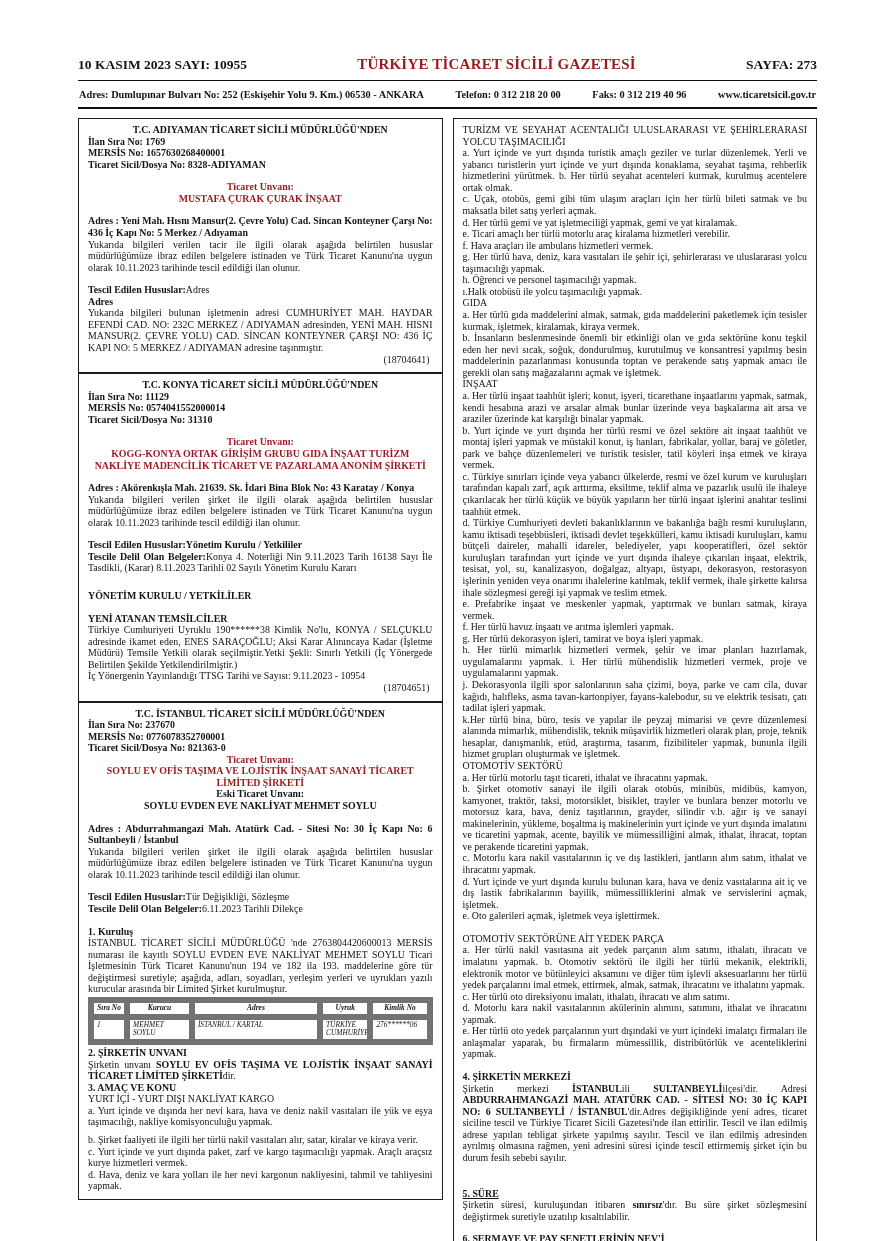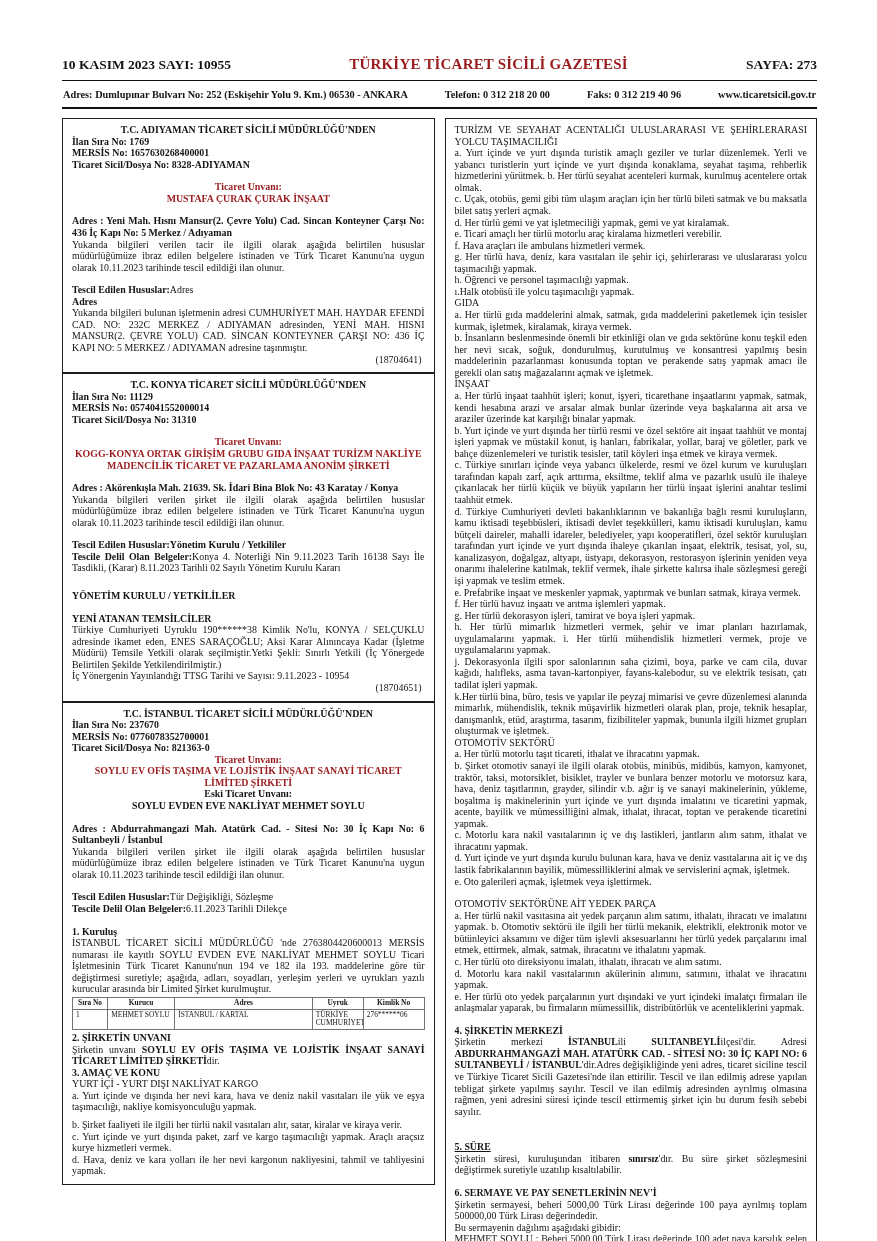--- a/index.html
+++ b/index.html
@@ -1,19 +1,19 @@
 <!DOCTYPE html>
 <html lang="tr" style="--accent: #9a1b1e; --ink: #141414;"><head>
 <meta charset="utf-8">
 <style>
   :root{ --accent:#9a1b1e; --ink:#141414; }
   html,body{margin:0;padding:0;background:#ffffff;}
   .page{
     width:877px;height:1241px;margin:0 auto;background:#fff;color:var(--ink);
-    box-sizing:border-box;padding:56px 60px 0 62px;overflow:hidden;
+    box-sizing:border-box;padding:56px 60px 0 78px;overflow:hidden;
     font-family:"Liberation Serif","DejaVu Serif",serif;
   }
   
   .row1{display:flex;justify-content:space-between;align-items:baseline;font-weight:bold;font-size:13.5px;}
   .gazette-title{color:var(--accent);font-size:15px;letter-spacing:.2px;}
   .rule1{border-top:1.7px solid #101010;margin-top:7px;}
   .row2{display:flex;justify-content:space-between;align-items:baseline;font-weight:bold;font-size:10.3px;padding:8px 1px 7px;}
   .rule2{border-top:2.3px solid #101010;}
   
   .cols{display:flex;gap:10px;margin-top:9px;align-items:flex-start;}
@@ -21,21 +21,21 @@
   .notice{border:1.2px solid #1c1c1c;padding:5px 9px 7px;font-size:9.9px;line-height:1.168;background:#fff;}
   .blk{margin:0;}
   .a-c{text-align:center;}
   .a-j{text-align:justify;}
   .a-l{text-align:left;}
   .a-r{text-align:right;padding-right:3px;}
   .b{font-weight:bold;}
   .red{color:var(--accent);}
   
   .founders{width:100%;border-collapse:collapse;margin:2px 0 2px;font-size:7.4px;line-height:1.18;table-layout:fixed;}
-  .founders th,.founders td{border:1px solid #737373;padding:1px 3px;overflow:hidden;}
+  .founders th,.founders td{border:6px solid #737373;padding:1px 3px;overflow:hidden;font-style:italic;}
   .founders th{text-align:center;font-weight:bold;}
   .founders td{text-align:left;vertical-align:top;}
 </style>
 </head>
 <body>
 
 <div class="page">
   <header>
     <div class="row1">
       <span>10 KASIM 2023 SAYI: 10955</span>

